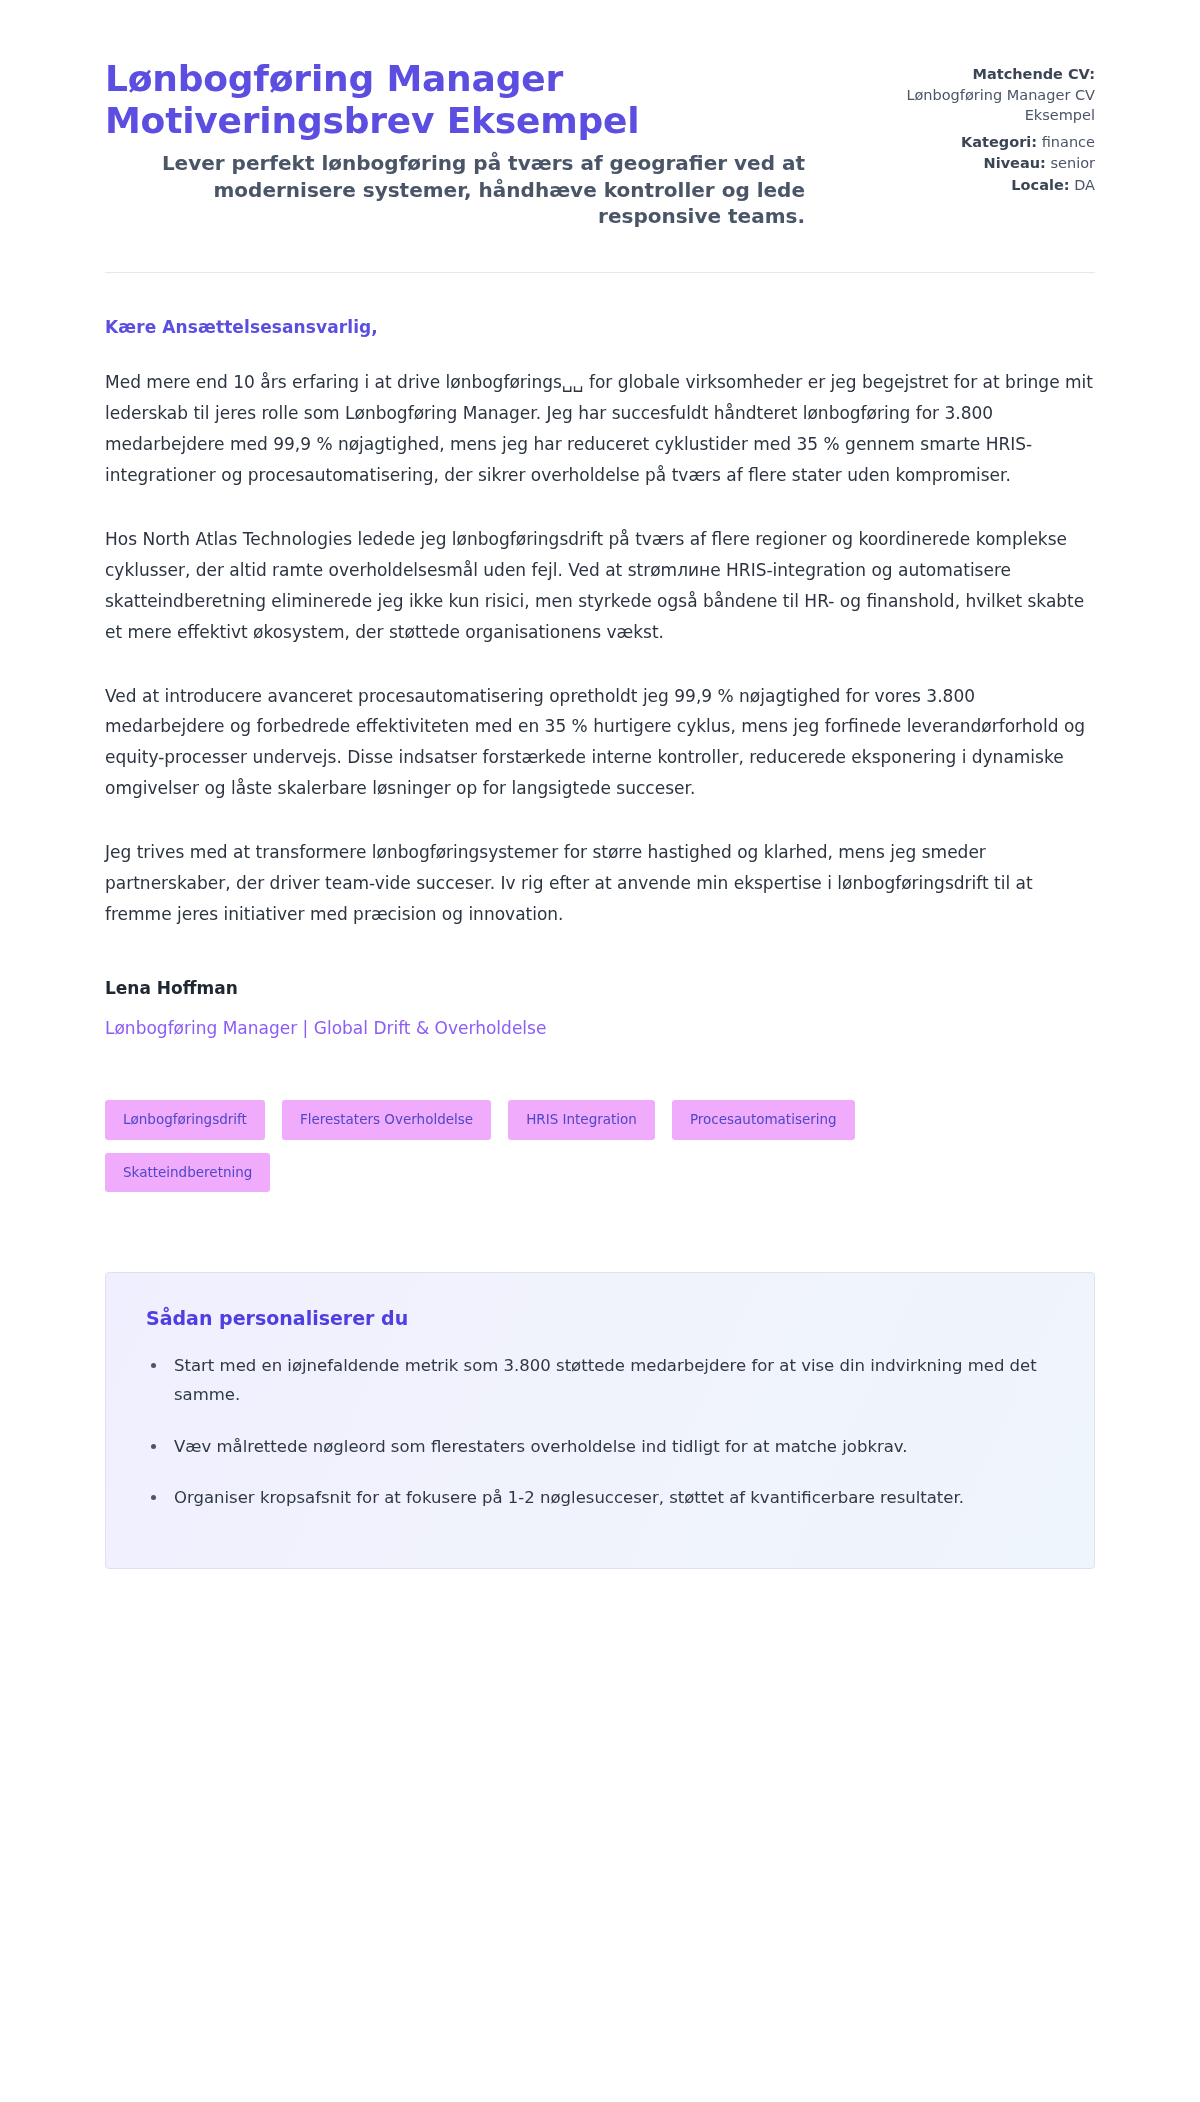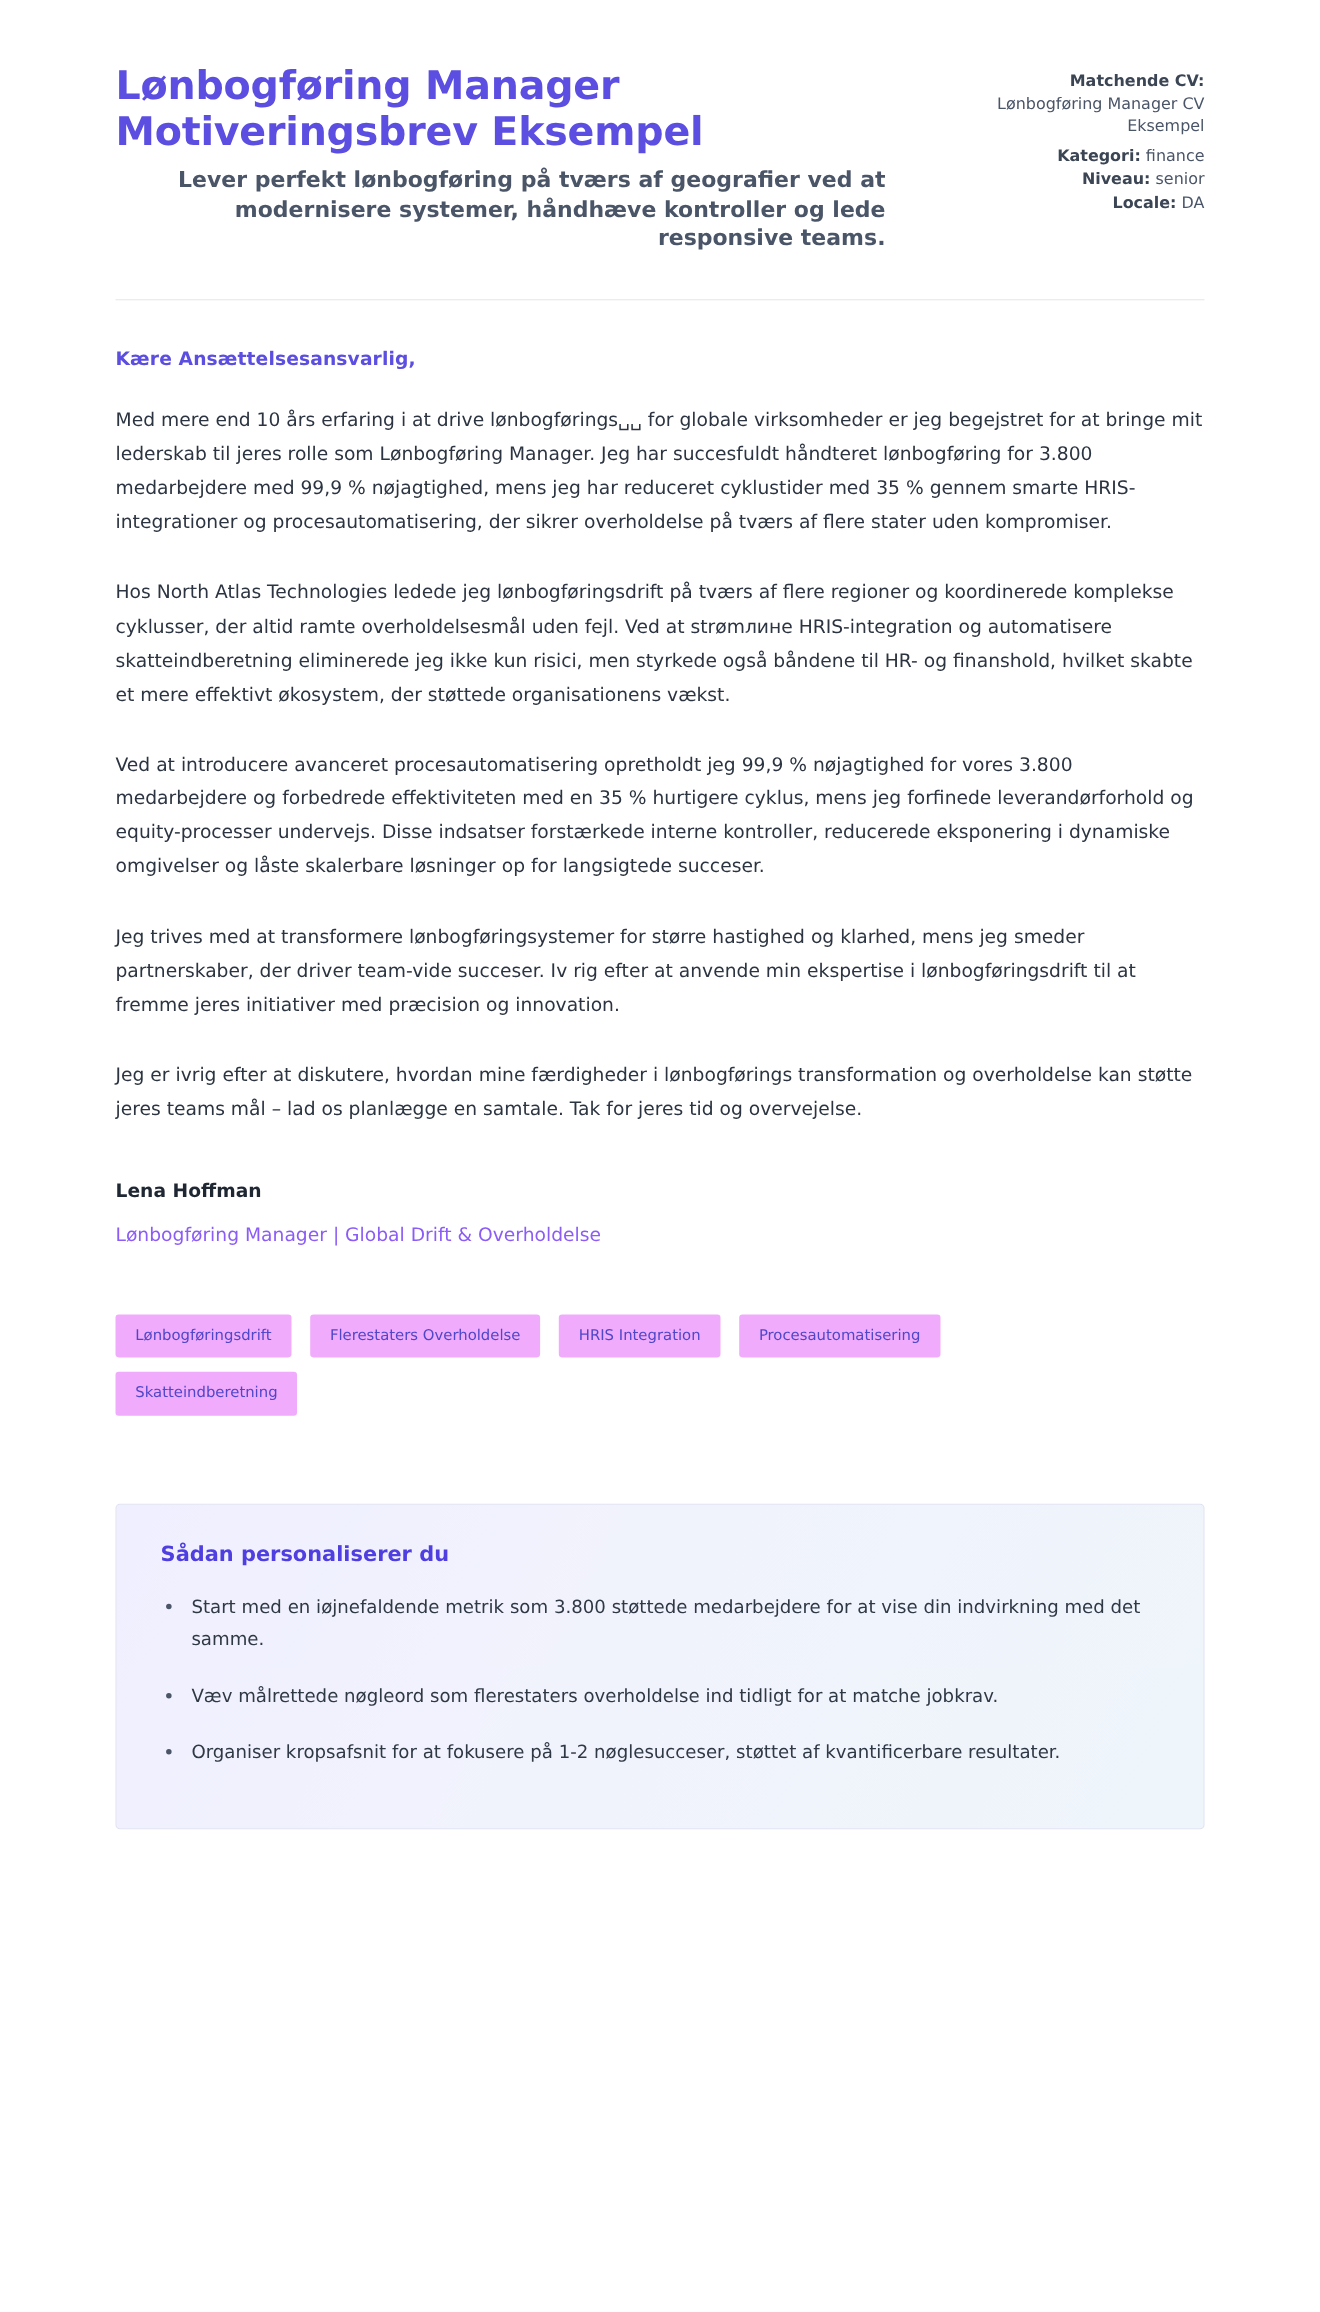--- a/index.html
+++ b/index.html
@@ -187,21 +187,20 @@
 
   <hr class="divider">
 
   <div class="letter">
     <p class="salutation">Kære Ansættelsesansvarlig,</p>
 
     <p class="body-par">Med mere end 10 års erfaring i at drive lønbogførings␣␣ for globale virksomheder er jeg begejstret for at bringe mit lederskab til jeres rolle som Lønbogføring Manager. Jeg har succesfuldt håndteret lønbogføring for 3.800 medarbejdere med 99,9 % nøjagtighed, mens jeg har reduceret cyklustider med 35 % gennem smarte HRIS-integrationer og procesautomatisering, der sikrer overholdelse på tværs af flere stater uden kompromiser.</p>
     <p class="body-par">Hos North Atlas Technologies ledede jeg lønbogføringsdrift på tværs af flere regioner og koordinerede komplekse cyklusser, der altid ramte overholdelsesmål uden fejl. Ved at strømлине HRIS-integration og automatisere skatteindberetning eliminerede jeg ikke kun risici, men styrkede også båndene til HR- og finanshold, hvilket skabte et mere effektivt økosystem, der støttede organisationens vækst.</p>
     <p class="body-par">Ved at introducere avanceret procesautomatisering opretholdt jeg 99,9 % nøjagtighed for vores 3.800 medarbejdere og forbedrede effektiviteten med en 35 % hurtigere cyklus, mens jeg forfinede leverandørforhold og equity-processer undervejs. Disse indsatser forstærkede interne kontroller, reducerede eksponering i dynamiske omgivelser og låste skalerbare løsninger op for langsigtede succeser.</p>
     <p class="body-par">Jeg trives med at transformere lønbogføringsystemer for større hastighed og klarhed, mens jeg smeder partnerskaber, der driver team-vide succeser. Iv rig efter at anvende min ekspertise i lønbogføringsdrift til at fremme jeres initiativer med præcision og innovation.</p>
-    <p class="body-par">Jeg er ivrig efter at diskutere, hvordan mine færdigheder i lønbogførings transformation og overholdelse kan støtte jeres teams mål – lad os planlægge en samtale. Tak for jeres tid og overvejelse.</p>
 
     <div class="signature">
       <p class="sig-name">Lena Hoffman</p>
       <p class="sig-role">Lønbogføring Manager | Global Drift &amp; Overholdelse</p>
     </div>
 
     <div class="tags">
       <span class="tag">Lønbogføringsdrift</span>
       <span class="tag">Flerestaters Overholdelse</span>
       <span class="tag">HRIS Integration</span>

